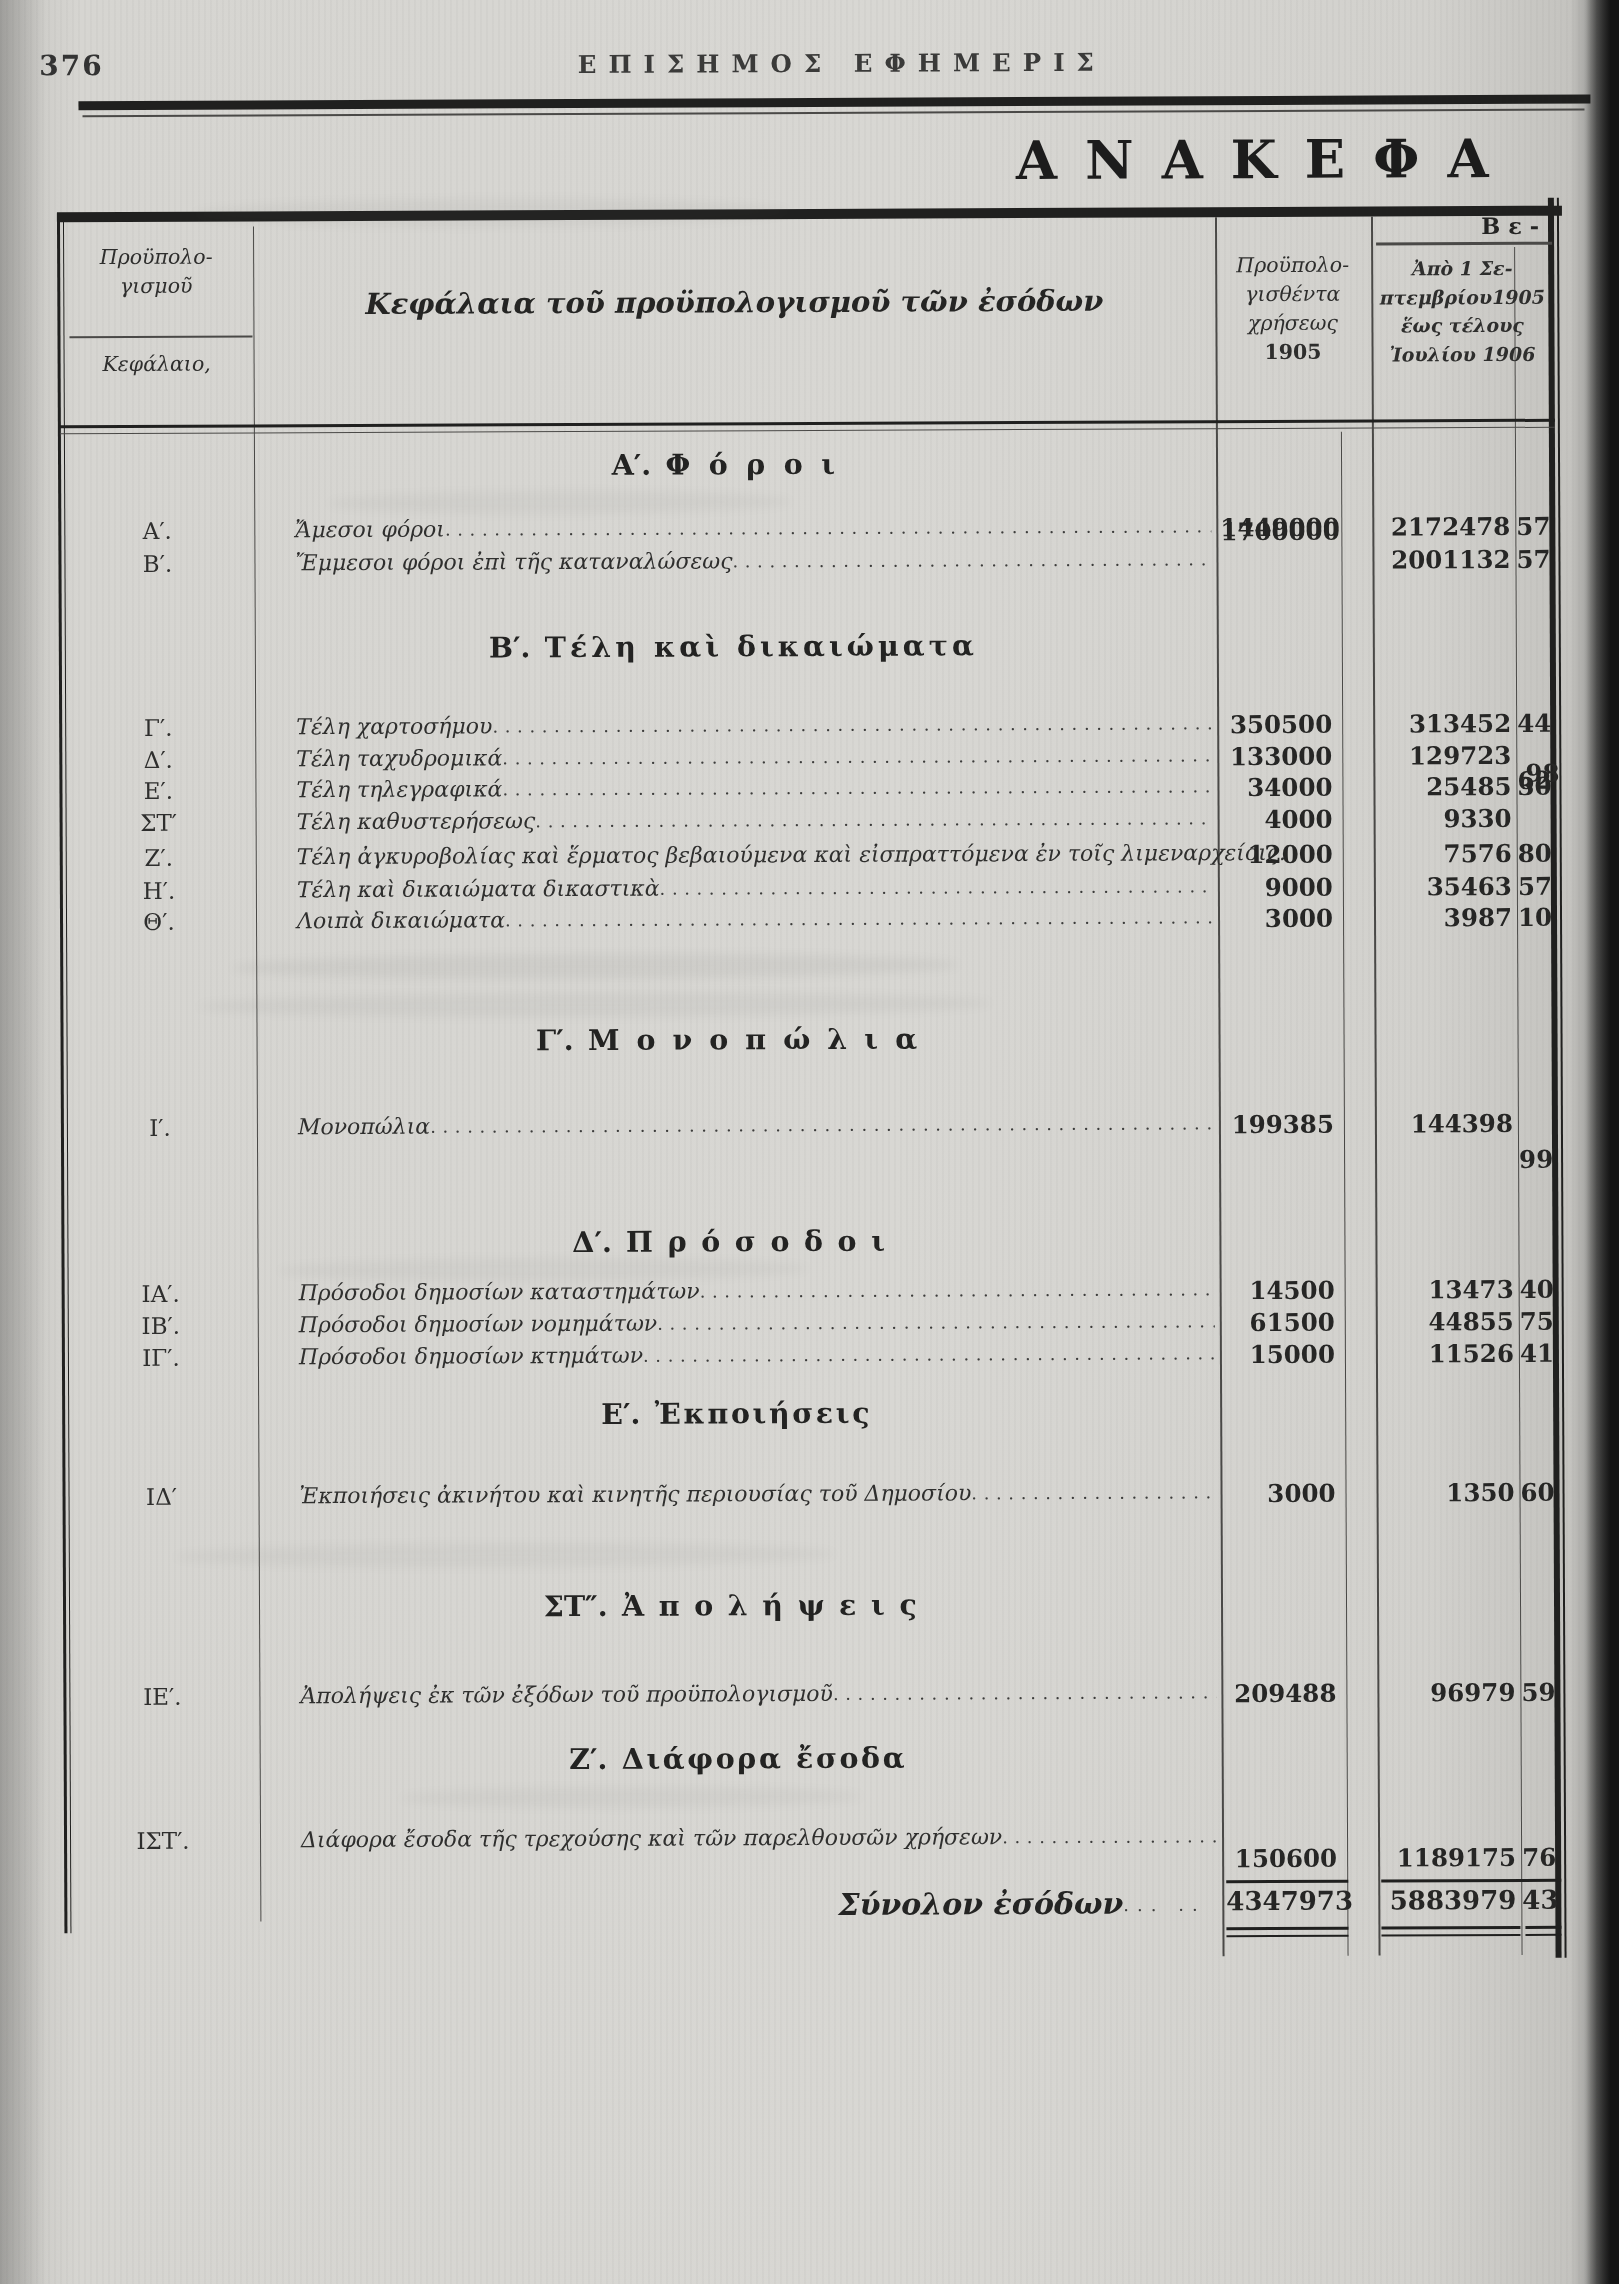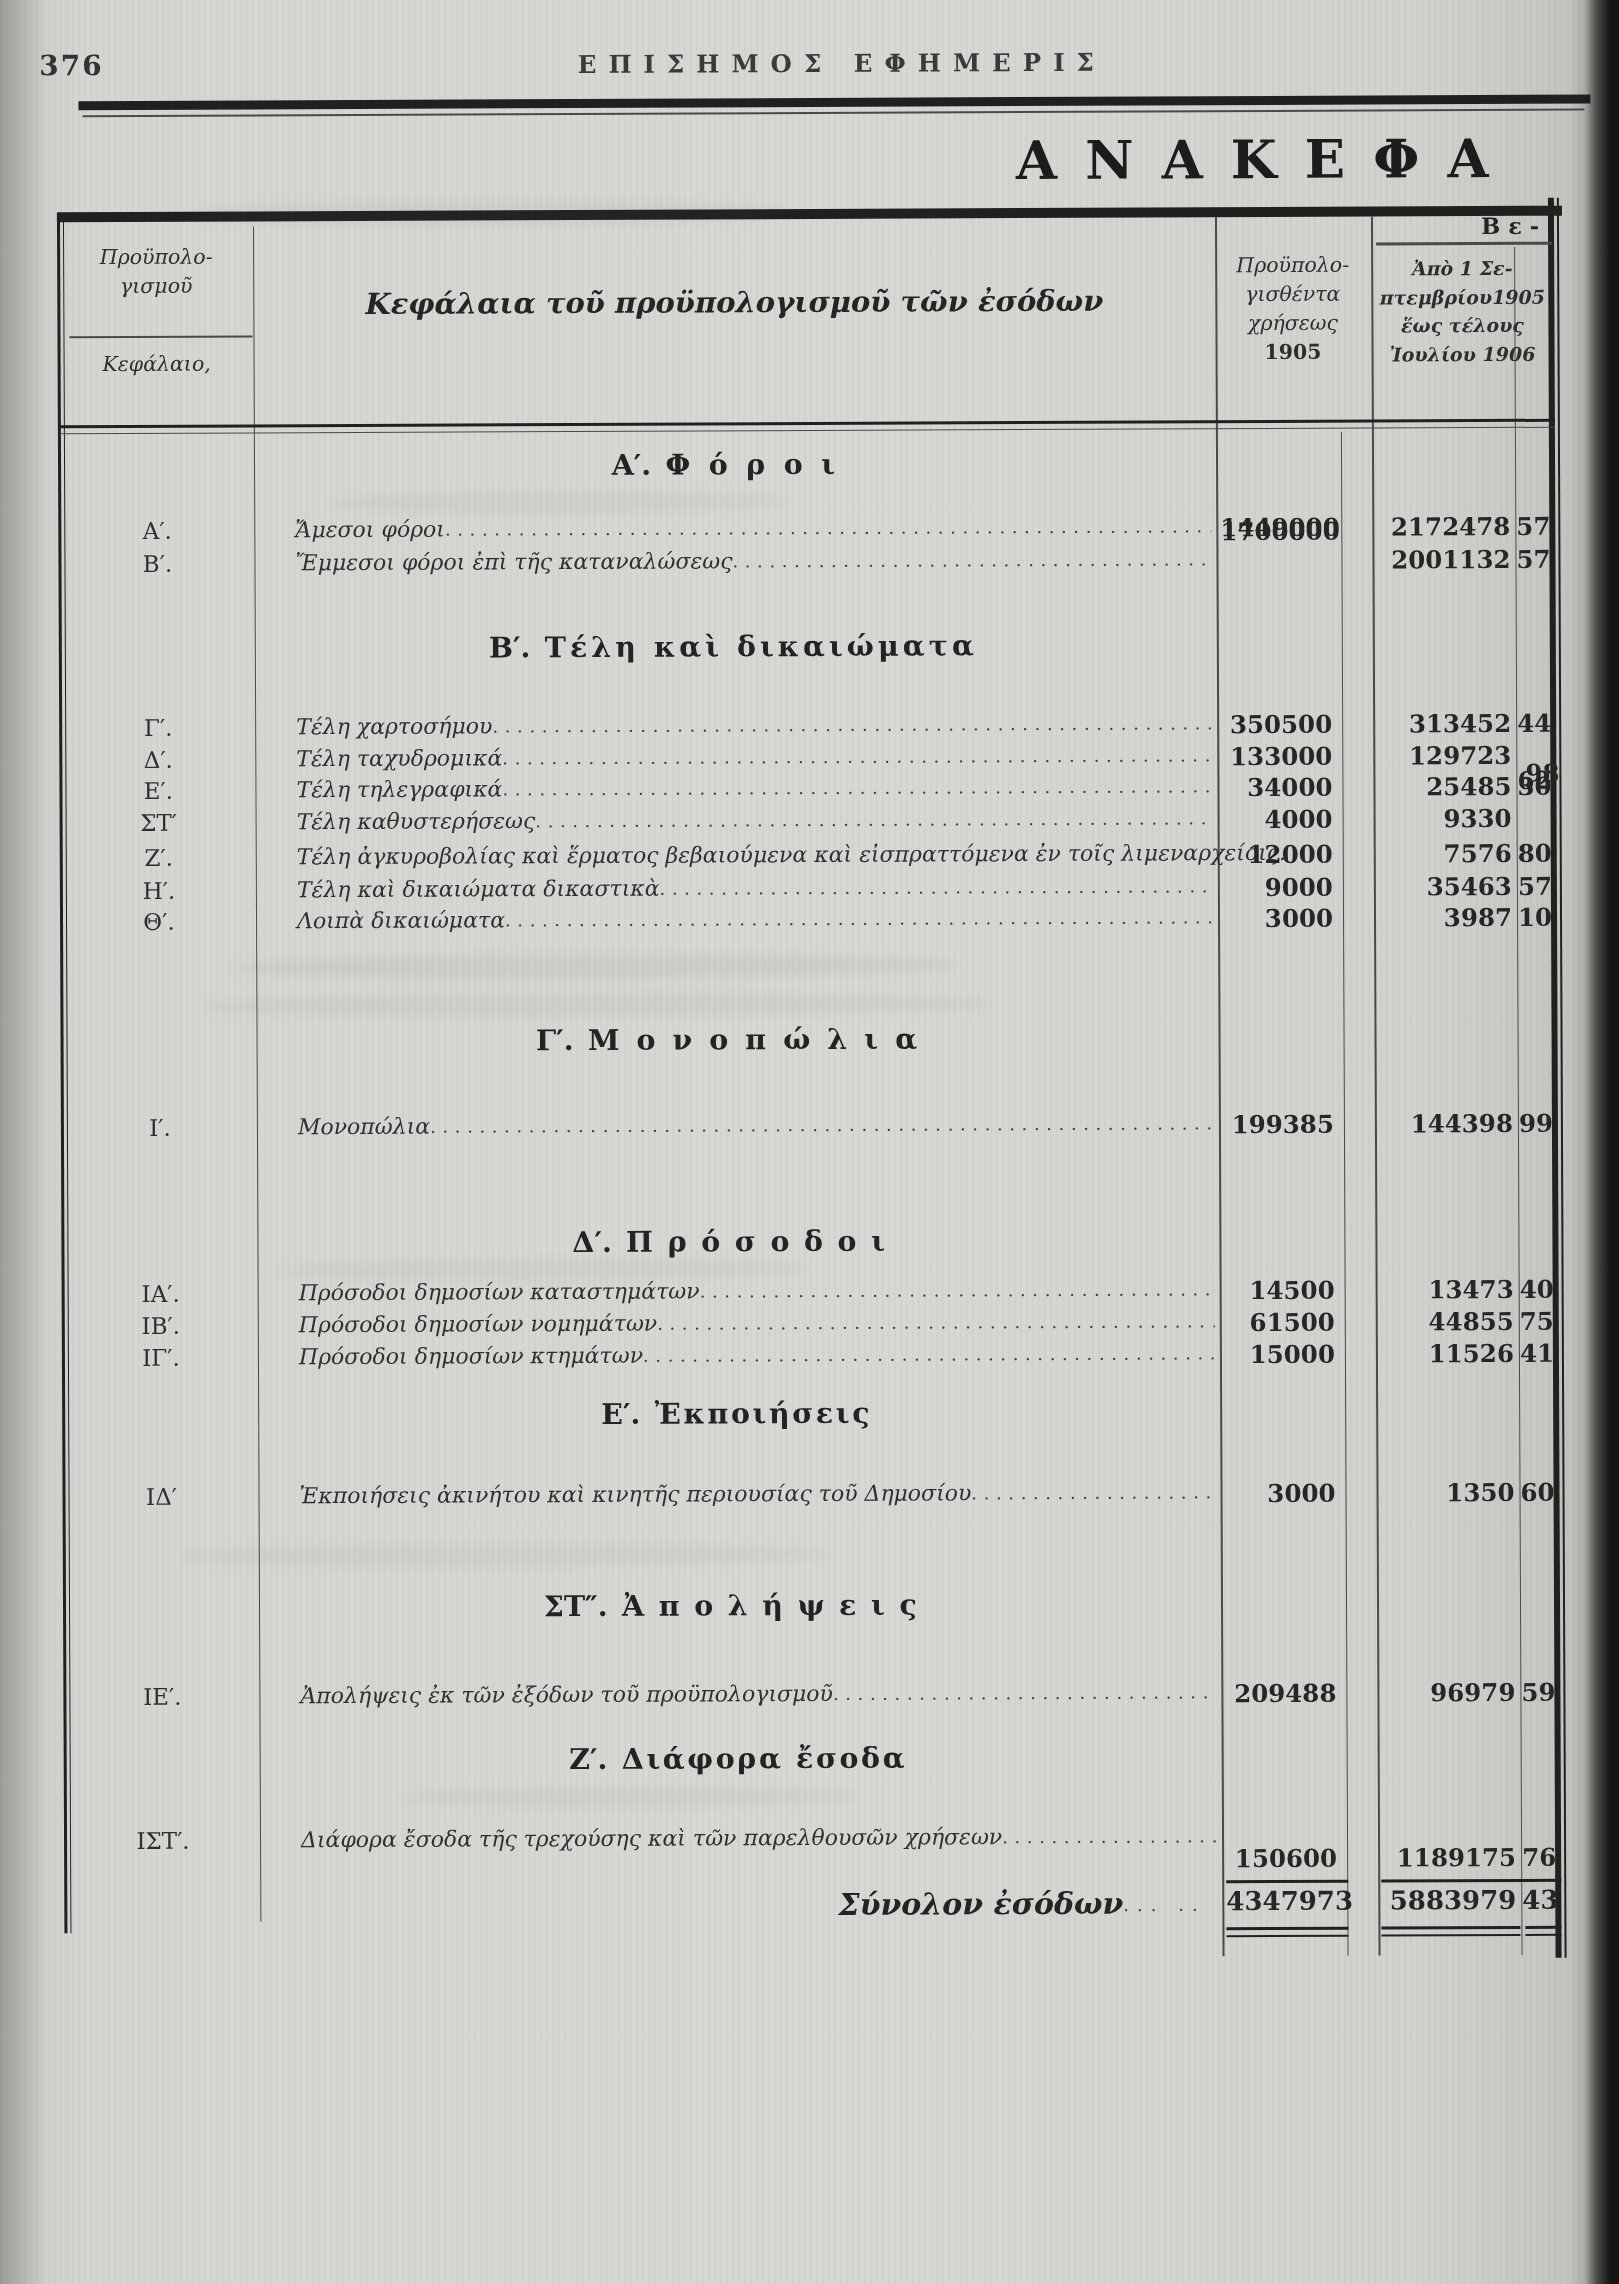--- a/index.html
+++ b/index.html
@@ -198,21 +198,21 @@
       <div class="num c2" style="top: 906px;">3987</div>
       <div class="num c3" style="top: 906px;">10</div>
       <div class="section-heading" style="top: 1022px;"><span>Γ′. </span><span class="sp" style="letter-spacing: 17px;">Μονοπώλια</span></div>
       <div class="row-chap" style="top: 1112px;">Ι′.</div>
       <div class="row-desc" style="top: 1112px;">
         <span class="dtext">Μονοπώλια</span>
         <span class="leader">........................................................................................................................................................................................................</span>
       </div>
       <div class="num c1" style="top: 1112px;">199385</div>
       <div class="num c2" style="top: 1112px;">144398</div>
-      <div class="num c3" style="top: 1112px;">99</div>
+      <div class="num c3" style="top: 1148px;">99</div>
       <div class="section-heading" style="top: 1224px;"><span>Δ′. </span><span class="sp" style="letter-spacing: 14.6px;">Πρόσοδοι</span></div>
       <div class="row-chap" style="top: 1278px;">ΙΑ′.</div>
       <div class="row-desc" style="top: 1278px;">
         <span class="dtext">Πρόσοδοι δημοσίων καταστημάτων</span>
         <span class="leader">........................................................................................................................................................................................................</span>
       </div>
       <div class="num c1" style="top: 1278px;">14500</div>
       <div class="num c2" style="top: 1278px;">13473</div>
       <div class="num c3" style="top: 1278px;">40</div>
       <div class="row-chap" style="top: 1310px;">ΙΒ′.</div>

